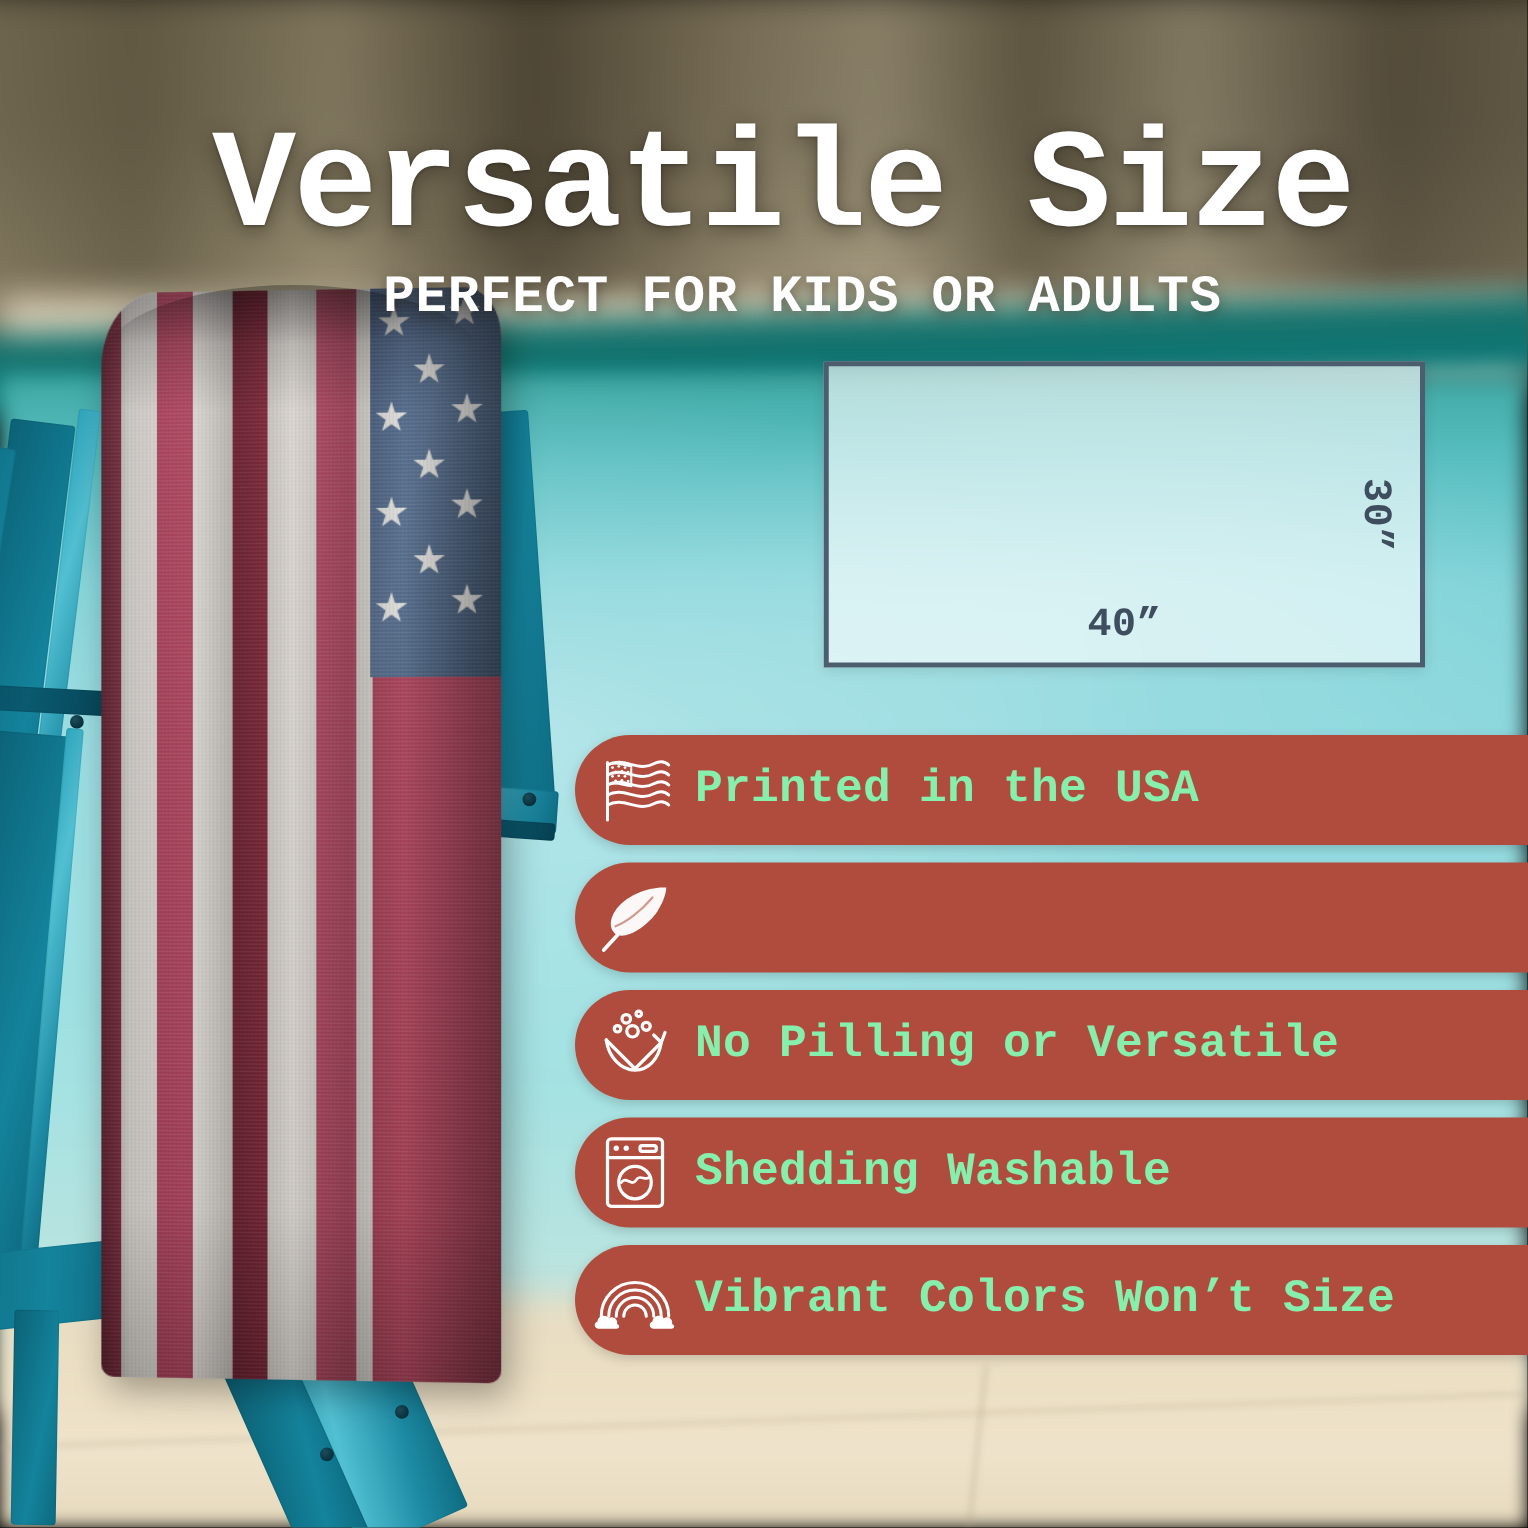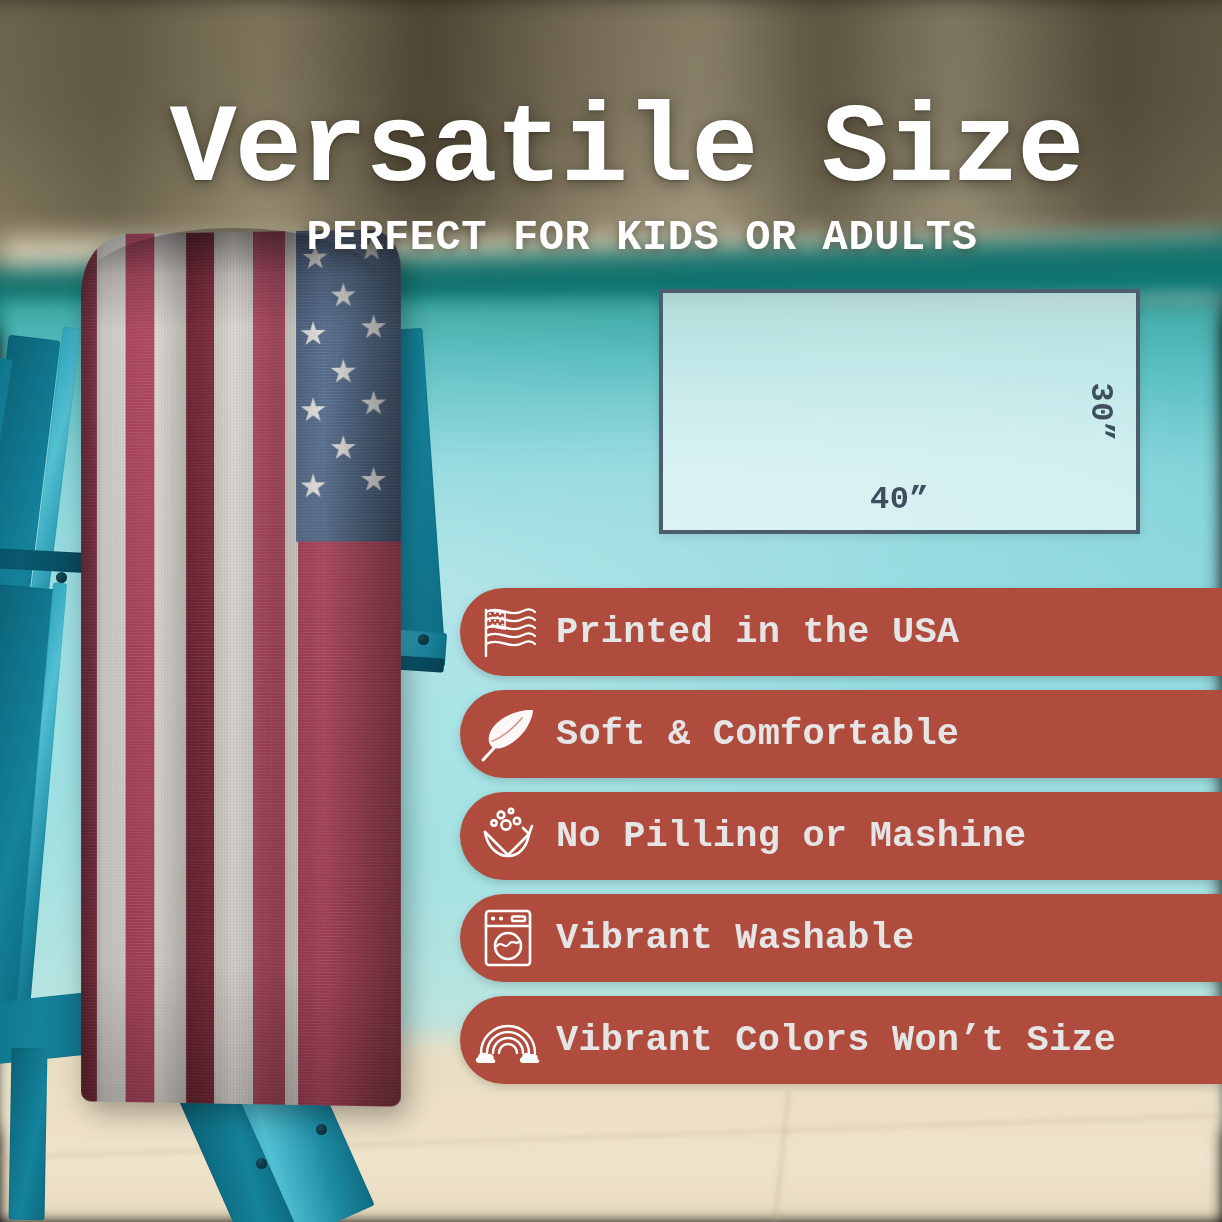--- a/index.html
+++ b/index.html
@@ -199,21 +199,21 @@
     border-radius:44px 0 0 44px;
     box-shadow:0 3px 9px rgba(0,0,0,.17);
   }
   .pill-icon{
     width:96px; min-width:96px;
     display:flex; align-items:center; justify-content:center;
     color:#ffffff;
   }
   .pill-icon svg{ display:block; }
   .pill-label{
-    font-size:37px; font-weight:700; color:#e5e5e5;
+    font-size:37px; font-weight:700; color:#86efac;
     letter-spacing:.2px; white-space:nowrap;
   }
 </style>
 </head>
 <body>
 
 <div class="stage">
 
   <div class="photo">
     <div class="bg-top"></div>
@@ -325,52 +325,51 @@
     </div>
 
     <div class="pill">
       <span class="pill-icon">
         <svg width="60" height="58" viewBox="0 0 60 58" fill="none" stroke="currentColor" stroke-width="2.4" stroke-linecap="round">
           <path d="M55 5 C42 4, 22 11, 14 24 C8 33, 11 41, 16 43 C24 46, 40 36, 48 24 C53 16, 55 9, 55 5 Z" fill="currentColor" stroke="none" opacity=".96"></path>
           <path d="M16 43 L5 55" stroke-width="3"></path>
           <path d="M14.5 36 C22 33, 34 25, 44 13" stroke="#b04c3d" stroke-width="1.8" opacity=".55"></path>
         </svg>
       </span>
-      <span class="pill-label">Soft &amp; Comfortable</span>
     </div>
 
     <div class="pill">
       <span class="pill-icon">
         <svg width="62" height="60" viewBox="0 0 62 60" fill="none" stroke="currentColor" stroke-width="2.6" stroke-linecap="round" stroke-linejoin="round">
           <circle cx="24" cy="9" r="3.4"></circle>
           <circle cx="34" cy="5" r="2.2"></circle>
           <circle cx="17" cy="17" r="2.6"></circle>
           <circle cx="29" cy="19" r="4.6"></circle>
           <circle cx="40" cy="15" r="3.2"></circle>
           <path d="M8 26 C10 40, 20 50, 31 50 C42 50, 50 41, 52 28"></path>
           <path d="M46 22 L52 28 L55 20"></path>
           <path d="M8 26 L31 49 L52 28" stroke-width="2.6"></path>
         </svg>
       </span>
-      <span class="pill-label">No Pilling or Mashine</span>
+      <span class="pill-label">No Pilling or Versatile</span>
     </div>
 
     <div class="pill">
       <span class="pill-icon">
         <svg width="54" height="62" viewBox="0 0 54 62" fill="none" stroke="currentColor" stroke-width="2.6" stroke-linecap="round" stroke-linejoin="round">
           <rect x="5" y="4" width="44" height="54" rx="3"></rect>
           <line x1="5" y1="19" x2="49" y2="19"></line>
           <circle cx="12" cy="11.5" r="2.1" fill="currentColor" stroke="none"></circle>
           <circle cx="20" cy="11.5" r="2.1" fill="currentColor" stroke="none"></circle>
           <rect x="31" y="9.5" width="13" height="4.5" rx="1.6"></rect>
           <circle cx="27" cy="39" r="13"></circle>
           <path d="M16 39 C20 33, 24 43, 28 37 C31 32, 35 38, 38 35" stroke-width="2.2"></path>
         </svg>
       </span>
-      <span class="pill-label">Vibrant Washable</span>
+      <span class="pill-label">Shedding Washable</span>
     </div>
 
     <div class="pill">
       <span class="pill-icon">
         <svg width="66" height="50" viewBox="0 0 66 50" fill="none" stroke="currentColor" stroke-width="2.4" stroke-linecap="round">
           <path d="M6 38 A27 27 0 0 1 60 38"></path>
           <path d="M12 38 A21 21 0 0 1 54 38"></path>
           <path d="M18 38 A15 15 0 0 1 48 38"></path>
           <path d="M24 38 A9 9 0 0 1 42 38"></path>
           <g fill="currentColor" stroke="none">

